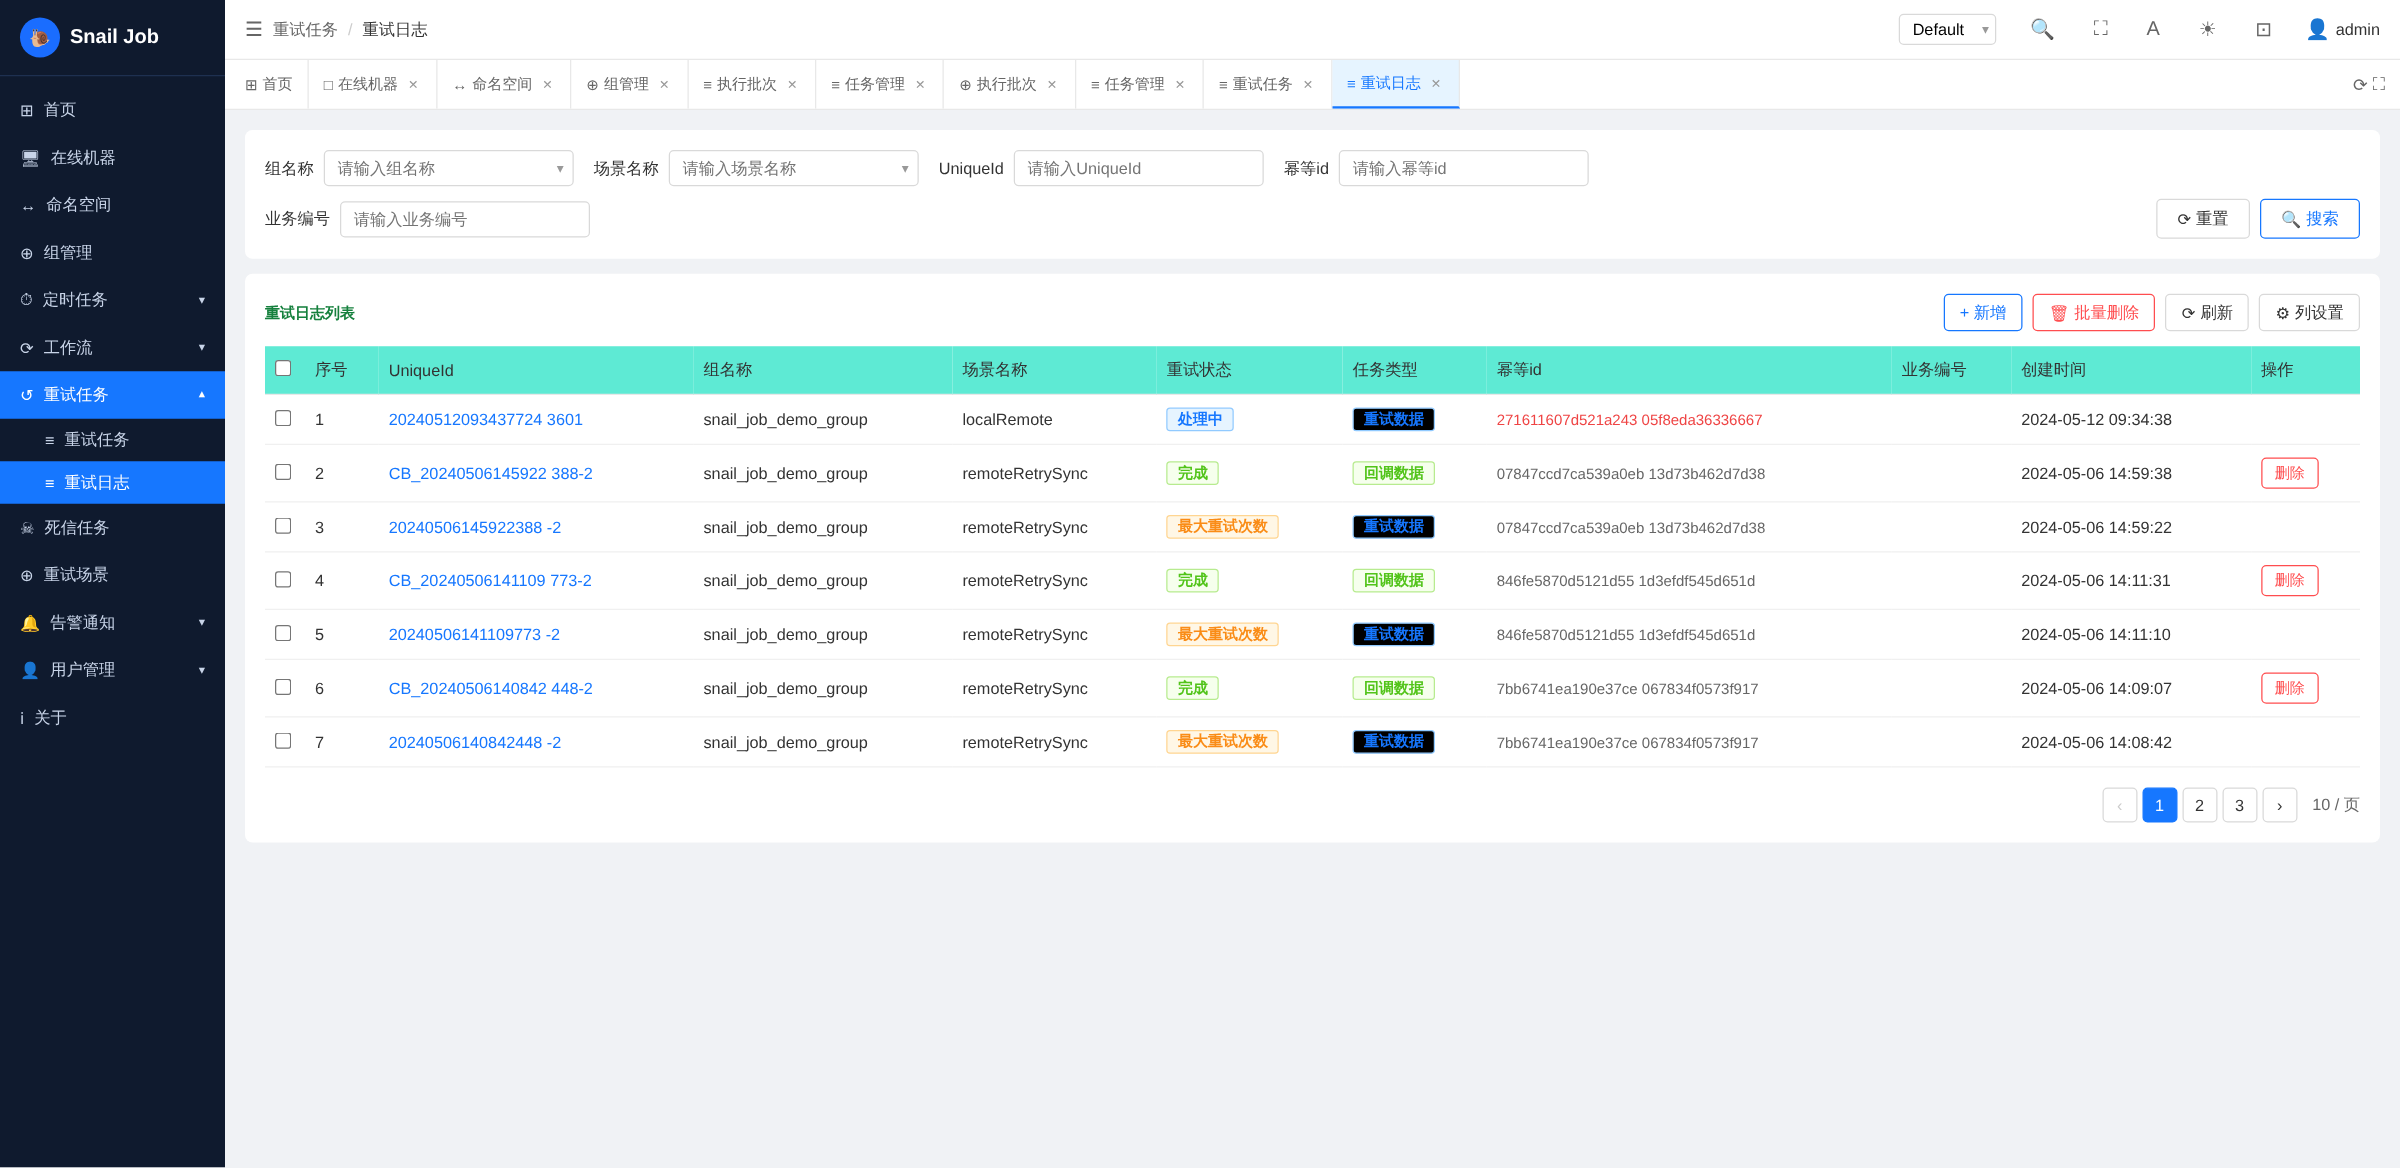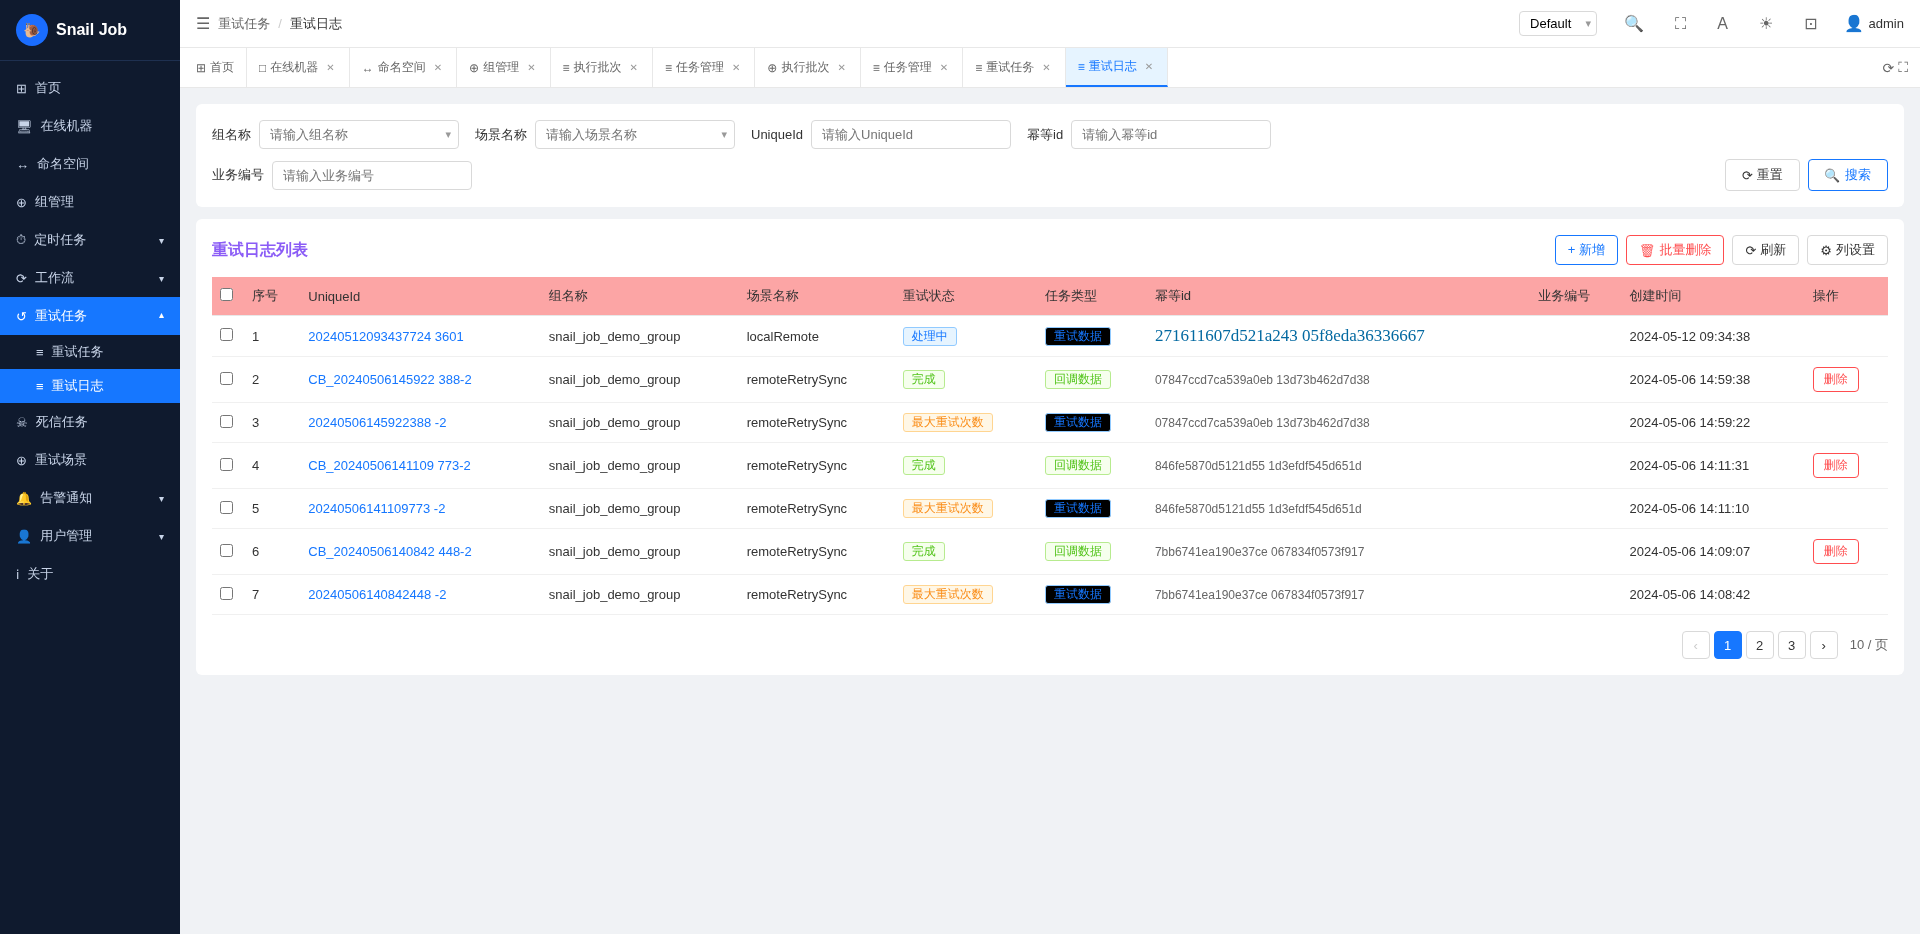--- a/index.html
+++ b/index.html
@@ -52,36 +52,36 @@
     .filter-field { display: flex; align-items: center; gap: 8px; }
     .filter-label { color: #333; font-size: 13px; white-space: nowrap; }
     .filter-input { border: 1px solid #d9d9d9; border-radius: 4px; padding: 6px 10px; font-size: 13px; color: #333; width: 200px; outline: none; }
     .filter-actions { display: flex; gap: 8px; margin-left: auto; }
     .btn-reset { display: flex; align-items: center; gap: 4px; padding: 6px 16px; border: 1px solid #d9d9d9; border-radius: 4px; background: #fff; color: #333; cursor: pointer; font-size: 13px; }
     .btn-search { display: flex; align-items: center; gap: 4px; padding: 6px 16px; border: 1px solid #1677ff; border-radius: 4px; background: #fff; color: #1677ff; cursor: pointer; font-size: 13px; }
 
     
     .table-section { background: #fff; border-radius: 6px; padding: 16px; }
     .table-header { display: flex; align-items: center; justify-content: space-between; margin-bottom: 12px; }
-    .table-title { font-size: 16px; font-weight: 600; color: #8b5cf6; }
+    .table-title { font-size: 12px; font-weight: 600; color: #15803d; }
     .table-actions { display: flex; gap: 8px; }
     .btn-add { display: flex; align-items: center; gap: 4px; padding: 5px 12px; border: 1px solid #1677ff; border-radius: 4px; background: #fff; color: #1677ff; cursor: pointer; font-size: 13px; }
     .btn-batch-delete { display: flex; align-items: center; gap: 4px; padding: 5px 12px; border: 1px solid #ff4d4f; border-radius: 4px; background: #fff; color: #ff4d4f; cursor: pointer; font-size: 13px; }
     .btn-refresh { display: flex; align-items: center; gap: 4px; padding: 5px 12px; border: 1px solid #d9d9d9; border-radius: 4px; background: #fff; color: #333; cursor: pointer; font-size: 13px; }
     .btn-settings { display: flex; align-items: center; gap: 4px; padding: 5px 12px; border: 1px solid #d9d9d9; border-radius: 4px; background: #fff; color: #333; cursor: pointer; font-size: 13px; }
 
     
     table { width: 100%; border-collapse: collapse; font-size: 13px; }
-    thead th { background: #fca5a5; border-bottom: 1px solid #e8e8e8; padding: 10px 8px; text-align: left; color: #333; font-weight: 500; white-space: nowrap; }
+    thead th { background: #5eead4; border-bottom: 1px solid #e8e8e8; padding: 10px 8px; text-align: left; color: #333; font-weight: 500; white-space: nowrap; }
     tbody tr { border-bottom: 1px solid #f0f0f0; }
     tbody td { padding: 10px 8px; color: #333; vertical-align: middle; }
     .checkbox-cell { width: 32px; }
     input[type="checkbox"] { cursor: pointer; }
     .link-text { color: #1677ff; cursor: pointer; text-decoration: none; }
-    .badge { display: inline-block; padding: 0 8px; border-radius: 3px; font-size: 12px; font-weight: 400; white-space: nowrap; }
+    .badge { display: inline-block; padding: 0 8px; border-radius: 3px; font-size: 12px; font-weight: 700; white-space: nowrap; }
     .badge-processing { background: #e6f4ff; color: #1677ff; border: 1px solid #91caff; }
     .badge-complete { background: #f6ffed; color: #52c41a; border: 1px solid #b7eb8f; }
     .badge-max-retry { background: #fff7e6; color: #fa8c16; border: 1px solid #ffd591; }
     .badge-retry-data { background: #000000; color: #1677ff; border: 1px solid #91caff; }
     .badge-callback-data { background: #f6ffed; color: #52c41a; border: 1px solid #b7eb8f; }
     .btn-delete { padding: 3px 10px; border: 1px solid #ff4d4f; border-radius: 4px; background: #fff; color: #ff4d4f; cursor: pointer; font-size: 12px; }
 
     
     .pagination { display: flex; align-items: center; justify-content: flex-end; margin-top: 16px; gap: 4px; }
     .page-btn { min-width: 28px; height: 28px; display: flex; align-items: center; justify-content: center; border: 1px solid #d9d9d9; border-radius: 4px; background: #fff; cursor: pointer; font-size: 13px; color: #333; padding: 0 4px; }
@@ -365,21 +365,21 @@
         <a class="link-text" href="#">20240512093437724 3601</a>
       </td>
       <td>snail_job_demo_group</td>
       <td>localRemote</td>
       <td>
         <span class="badge badge-processing">处理中</span>
       </td>
       <td>
         <span class="badge badge-retry-data">重试数据</span>
       </td>
-      <td style="font-size:17px;color:#0369a1;font-family:Liberation Serif, serif;">271611607d521a243 05f8eda36336667</td>
+      <td style="font-size:12px;color:#ef4444;">271611607d521a243 05f8eda36336667</td>
       <td></td>
       <td>2024-05-12 09:34:38</td>
       <td>
         
       </td>
     </tr>
             <tr>
       <td class="checkbox-cell">
         <input type="checkbox" style="">
       </td>

